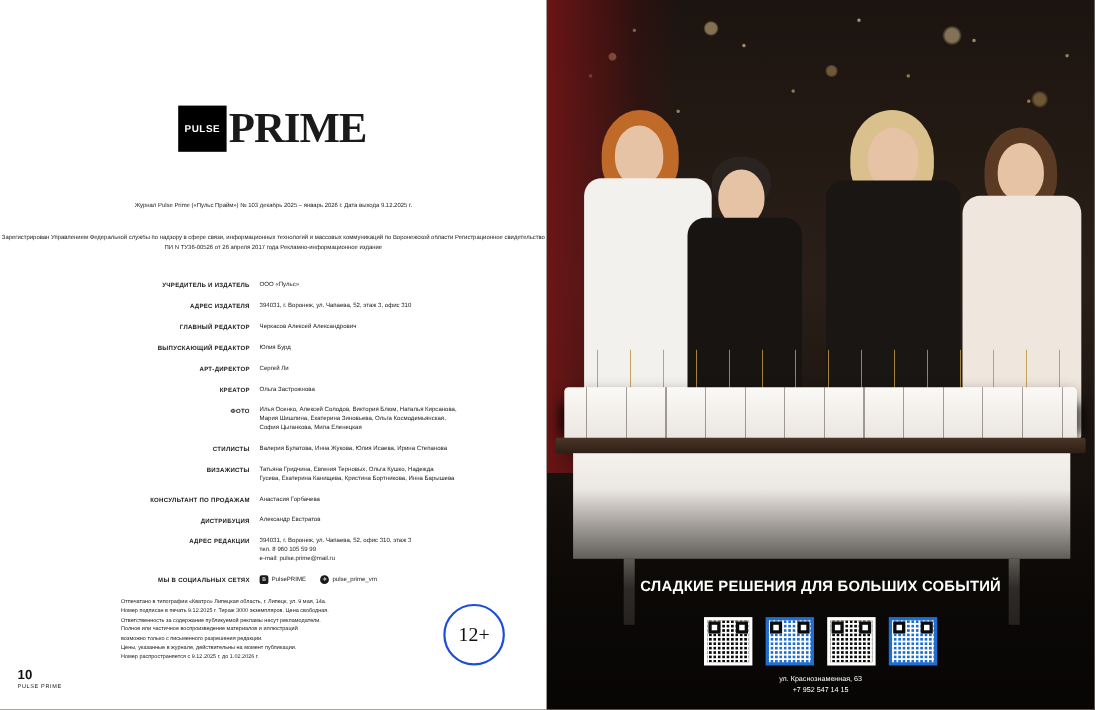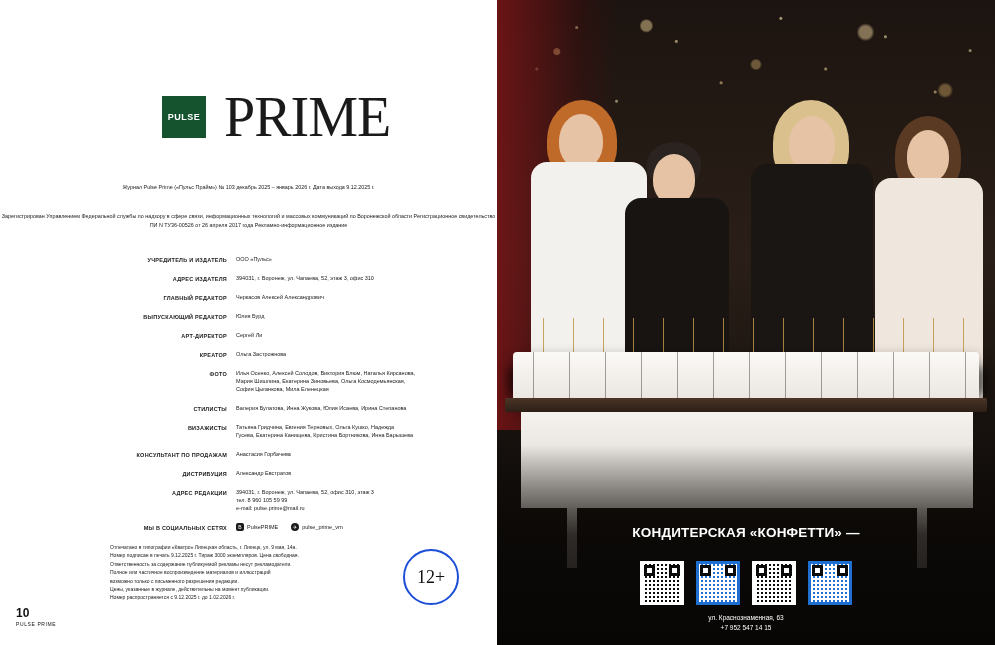--- a/index.html
+++ b/index.html
@@ -18,32 +18,32 @@
     width:497px;height:645px;
     background:#ffffff;
     flex:0 0 497px;
   }
 
   .logo{
     position:absolute;left:162px;top:96px;
     display:flex;align-items:center;
   }
   .logo-badge{
-    width:44px;height:42px;background:#14532d;color:#ffffff;
+    width:44px;height:42px;background:#000000;color:#ffffff;
     display:flex;align-items:center;justify-content:center;
     font-size:9px;font-weight:bold;letter-spacing:.5px;
   }
   .logo-word{
     font-family:"Liberation Serif", serif;
-    font-weight:normal;
-    font-size:56px;
+    font-weight:bold;
+    font-size:39px;
     line-height:42px;
     letter-spacing:-1px;
     color:#1a1a1a;
-    margin-left:18px;
+    margin-left:2px;
   }
 
   .issue-line{
     position:absolute;left:0;top:183px;width:497px;
     text-align:center;color:#1a1a1a;font-size:5.4px;line-height:8.5px;
   }
   .reg-block{
     position:absolute;left:0;top:212px;width:497px;
     text-align:center;color:#1a1a1a;font-size:5.4px;line-height:8.5px;
   }
@@ -413,21 +413,21 @@
       <div class="cake-deco"></div>
     </div>
     <div class="board"></div>
     <div class="table"></div>
     <div class="table-leg leg-l"></div>
     <div class="table-leg leg-r"></div>
 
     <div class="adfade"></div>
 
     <div class="ad-head">
-      <span class="ln">КОНДИТЕРСКАЯ «КОНФЕТТИ» —</span>
+      <span class="ln">СЛАДКИЕ РЕШЕНИЯ ДЛЯ БОЛЬШИХ СОБЫТИЙ</span>
     </div>
 
     <div class="qrs">
       <div class="qr">
           <div class="m"></div>
         </div>
       <div class="qr blue">
           <div class="m"></div>
         </div>
       <div class="qr">

